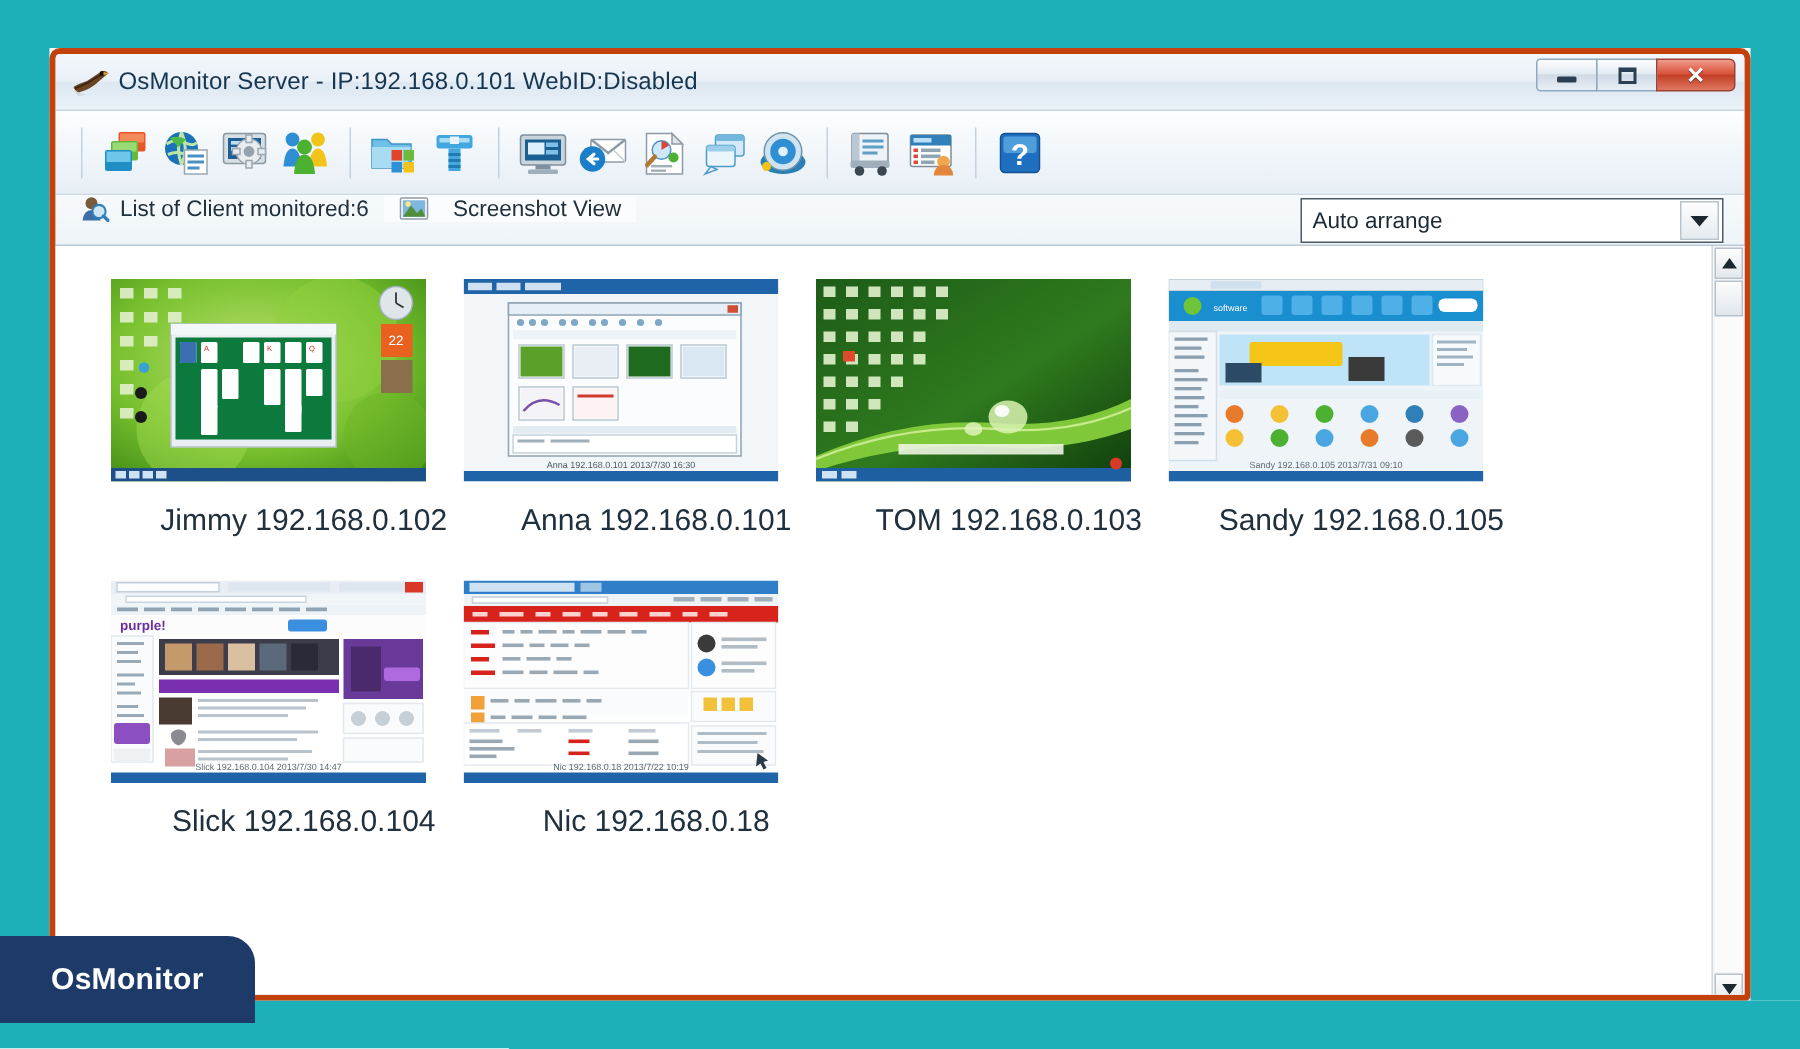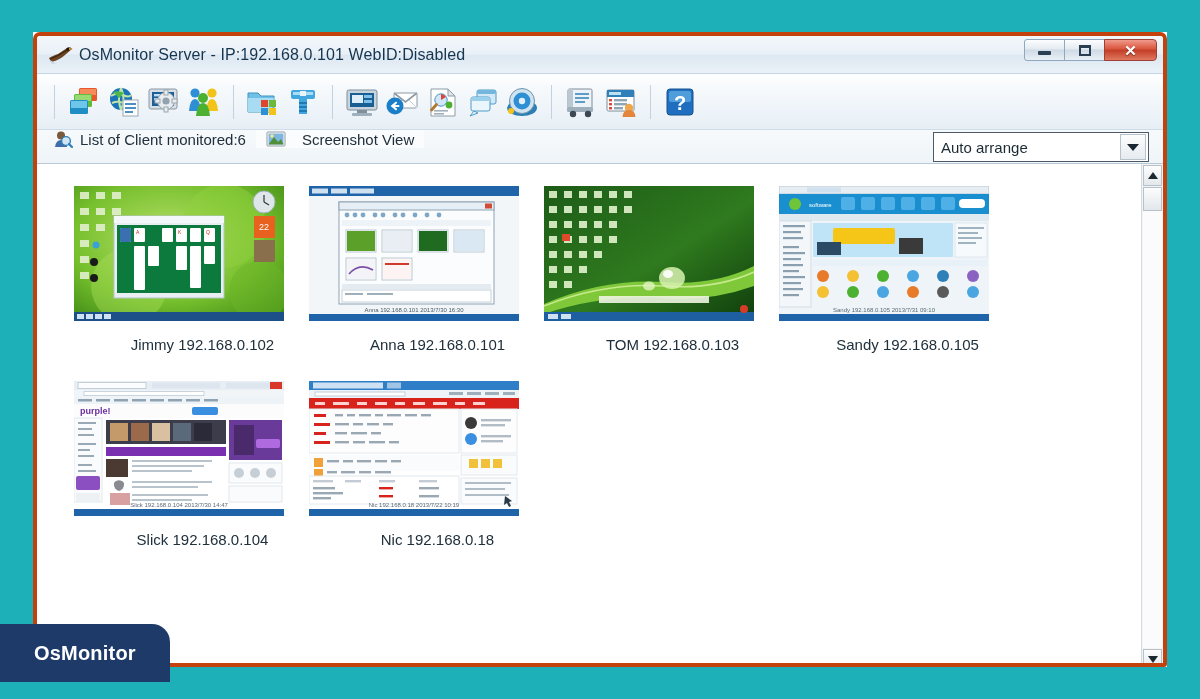--- a/index.html
+++ b/index.html
@@ -75,21 +75,21 @@
     border-bottom:1px solid #b9c9d6;
   }
   .tab{
     display:flex; align-items:center; gap:7px; padding:0 10px;
     font-size:15px; color:#20303c; white-space:nowrap; cursor:default;
   }
   .tab.active{ background:#fbfcfd;gap:16px; }
   .tab-div{ width:1px; background:#b6c4d0; margin:5px 0; }
   .tab-ico{ width:20px; height:18px; flex:0 0 auto; }
   .combo{
-    position:absolute; right:14px; top:2px; width:216px; height:30px;
+    position:absolute; right:14px; top:2px; width:282px; height:30px;
     background:#fff; border:1px solid #4b5a66;
     display:flex; align-items:center; justify-content:space-between;
     padding:0 2px 0 7px;
   }
   .combo-val{ font-size:15px; color:#1c2a34; }
   .combo-btn{
     width:26px; height:26px; display:flex; align-items:center; justify-content:center;
     background:linear-gradient(to bottom,#fdfdfd,#e6ebef);
     border:1px solid #b7c2cb;
   }
@@ -102,21 +102,21 @@
     position:absolute; left:0; top:0; right:22px; bottom:0;
     background:#ffffff; padding:14px 0 0 24px; overflow:hidden;
   }
   .grid{ display:flex; flex-wrap:wrap; }
   .cell{ width:235px; margin-bottom:20px; display:flex; flex-direction:column; align-items:center; }
   .thumb{
     width:210px; height:150px; background:#fff;
     display:flex; align-items:center; justify-content:center; overflow:hidden;
   }
   .thumb svg{ display:block; }
-  .cell-label{ margin-top:8px; font-size:15px; color:#20303c; white-space:nowrap;margin-left:48px; }
+  .cell-label{ margin-top:8px; font-size:20px; color:#20303c; white-space:nowrap;margin-left:48px; }
 
   
   .vscroll{
     position:absolute; right:0; top:0; bottom:0; width:22px;
     background:#f2f4f6; border-left:1px solid #d3dae0;
     display:flex; flex-direction:column; justify-content:space-between;
   }
   .sb-arrow{
     height:21px; display:flex; align-items:center; justify-content:center;
     background:linear-gradient(to bottom,#fdfdfd,#e3e8ec);

